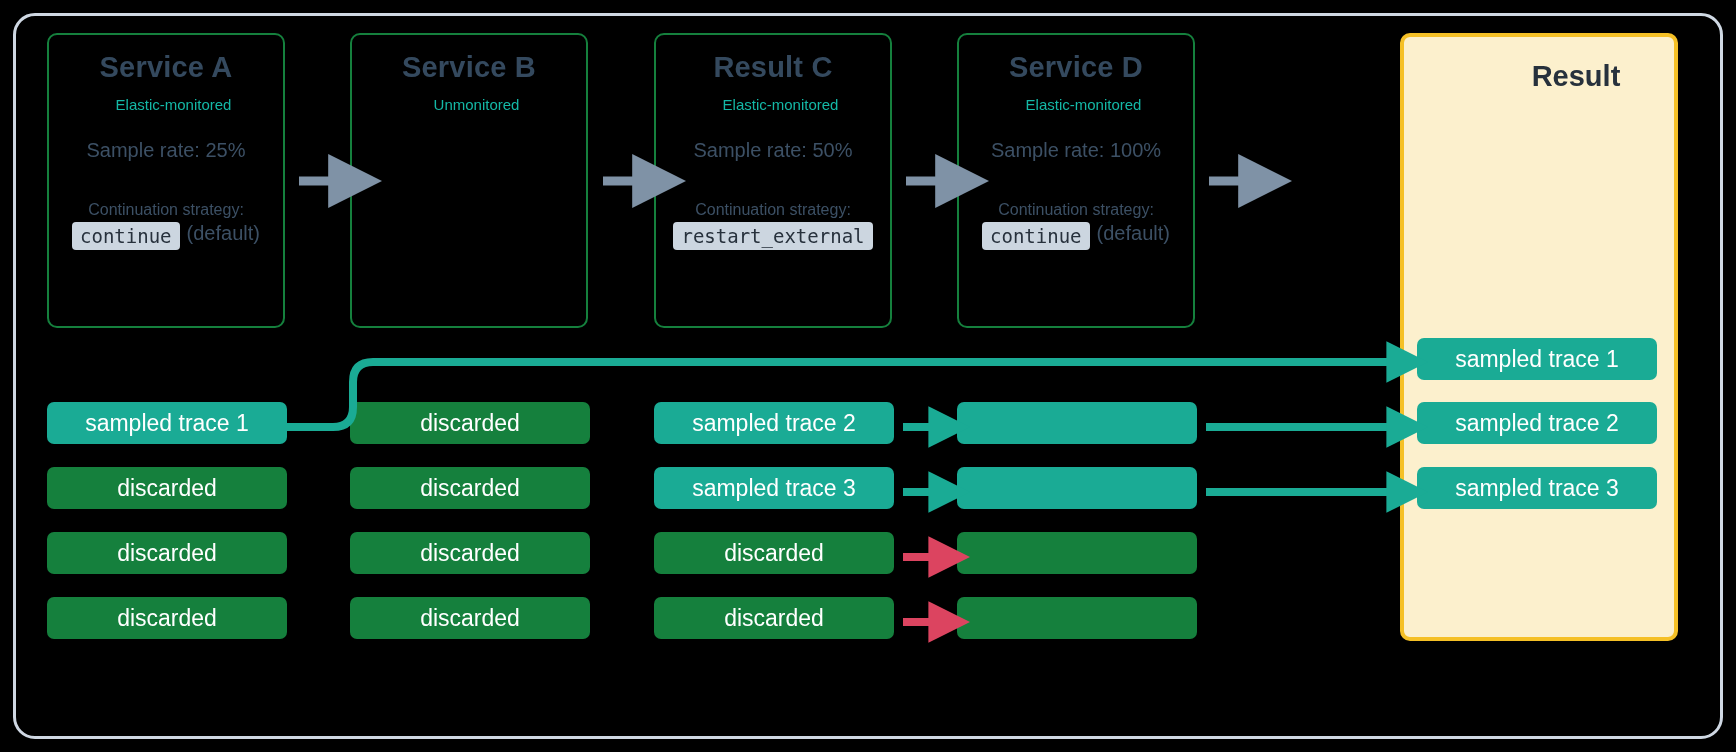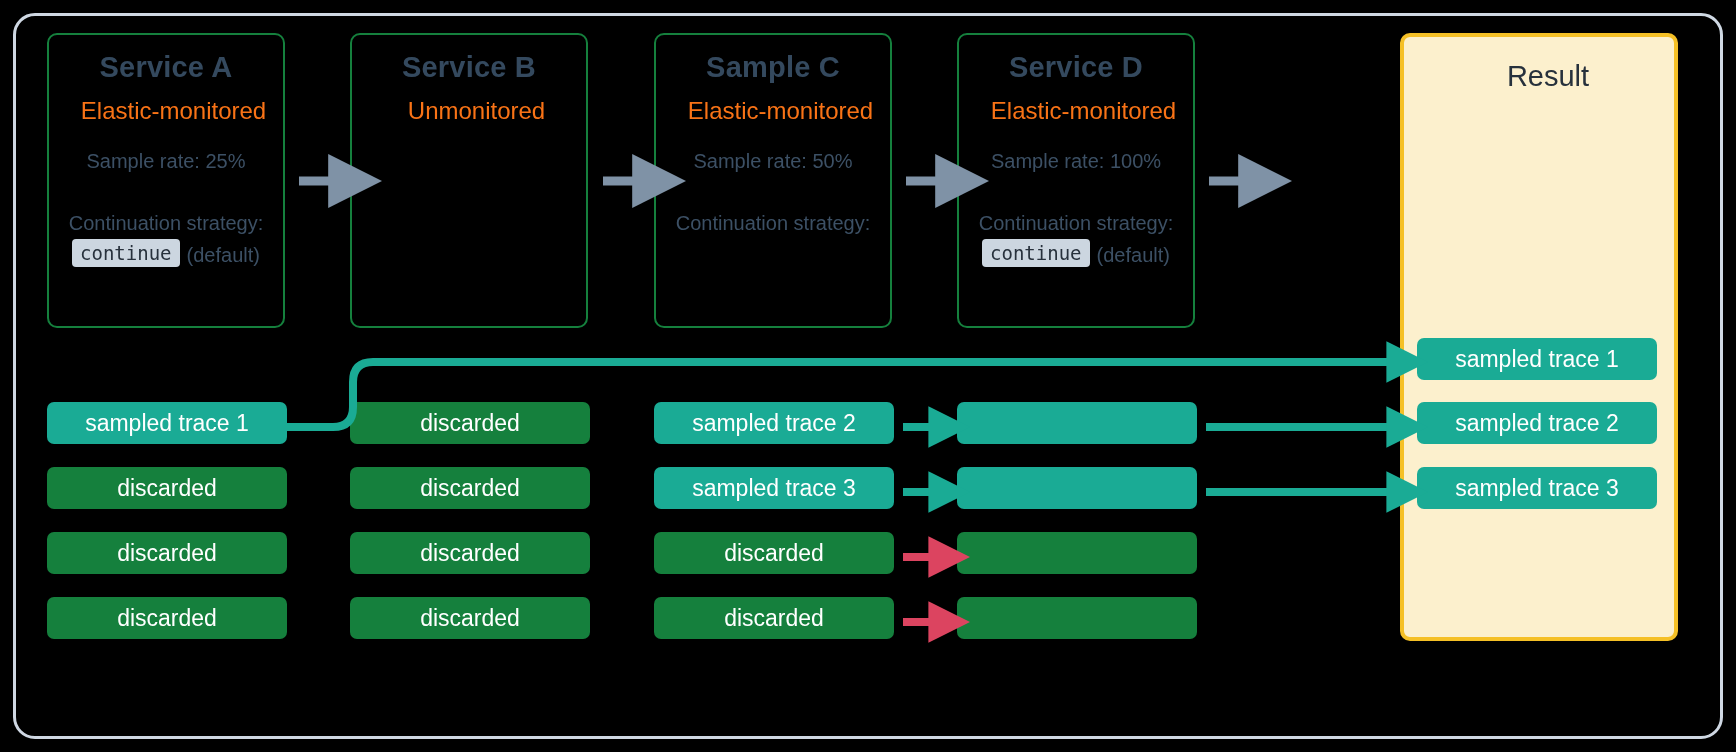--- a/index.html
+++ b/index.html
@@ -11,36 +11,36 @@
   #outer-frame{position:absolute;left:13px;top:13px;width:1710px;height:726px;
     border:3px solid #cfd8e3;border-radius:22px;box-sizing:border-box;}
 
   
   .service-box{position:absolute;top:33px;height:295px;box-sizing:border-box;
     border:2px solid #15803d;border-radius:10px;background:#000;
     display:flex;flex-direction:column;align-items:center;
     padding-top:14px;}
   .svc-title{font-size:29px;font-weight:bold;color:#34495e;letter-spacing:.2px;
     line-height:1.25;margin-bottom:10px;}
-  .svc-sub{font-size:24px;color:#f97316;line-height:1.3;margin-bottom:22px;margin-left:15px;}
+  .svc-sub{font-size:15px;color:#14b8a6;line-height:1.3;margin-bottom:22px;margin-left:15px;}
   .svc-rate{font-size:20px;color:#3c5065;line-height:1.3;margin-bottom:36px;}
-  .svc-cont{font-size:20px;color:#3c5065;line-height:1.35;text-align:center;}
-  .svc-strategy-line{margin-top:2px;display:flex;align-items:flex-end;justify-content:center;
+  .svc-cont{font-size:16px;color:#3c5065;line-height:1.35;text-align:center;}
+  .svc-strategy-line{margin-top:2px;display:flex;align-items:flex-start;justify-content:center;
     flex-wrap:wrap;gap:7px;font-size:20px;color:#3c5065;}
   code.kbd{font-family:"DejaVu Sans Mono","Liberation Mono",monospace;
     font-size:19px;background:#ccd6e0;color:#27313c;border-radius:4px;
     padding:3px 8px;white-space:nowrap;}
   .empty-body{flex:1;}
 
   
   #result-panel{position:absolute;left:1400px;top:33px;width:278px;height:608px;
     box-sizing:border-box;border:4px solid #f5c026;border-radius:10px;
     background:#fcf0cd;}
   #result-title{position:absolute;left:1400px;top:60px;width:296px;text-align:center;
-    font-size:29px;font-weight:normal;color:#27313c;}
+    font-size:29px;font-weight:bold;color:#27313c;padding-left:28px;}
 
   
   .pill{position:absolute;height:42px;border-radius:7px;
     display:flex;align-items:center;justify-content:center;
     color:#fff;font-size:23px;line-height:1;}
   .pill.green{background:#1aab95;}
   .pill.red{background:#15803d;text-align:right;}
 
   
   #overlay{position:absolute;left:0;top:0;width:1736px;height:752px;}
@@ -63,24 +63,27 @@
     </div>
   </div>
 
   <div class="service-box" style="left:350px;width:238px;">
     <div class="svc-title">Service B</div>
     <div class="svc-sub">Unmonitored</div>
     <div class="empty-body"></div>
   </div>
 
   <div class="service-box" style="left:654px;width:238px;">
-    <div class="svc-title">Sample C</div>
+    <div class="svc-title">Result C</div>
     <div class="svc-sub">Elastic-monitored</div>
     <div class="svc-rate">Sample rate: 50%</div>
     <div class="svc-cont">Continuation strategy:</div>
+    <div class="svc-strategy-line">
+      <code class="kbd">restart_external</code>
+    </div>
   </div>
 
   <div class="service-box" style="left:957px;width:238px;">
     <div class="svc-title">Service D</div>
     <div class="svc-sub">Elastic-monitored</div>
     <div class="svc-rate">Sample rate: 100%</div>
     <div class="svc-cont">Continuation strategy:</div>
     <div class="svc-strategy-line">
       <code class="kbd">continue</code>
       <span>(default)</span>

